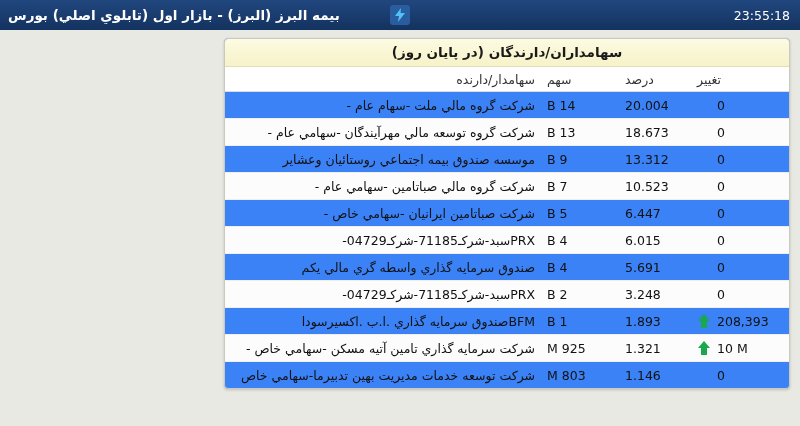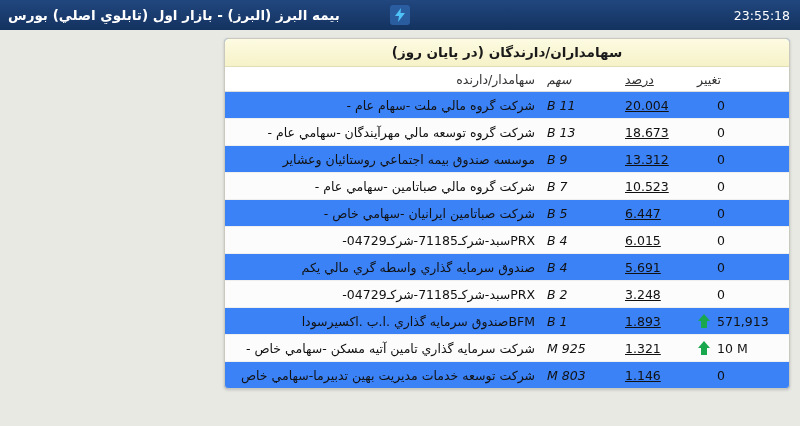--- a/index.html
+++ b/index.html
@@ -104,22 +104,22 @@
     text-align: right;
     padding-right: 10px;
   }
   th.col-share, td.col-share,
   th.col-pct, td.col-pct,
   th.col-change, td.col-change {
     text-align: left;
     white-space: nowrap;
   }
   th.col-change, td.col-change { padding-left: 10px; width: 86px; }
-  th.col-pct, td.col-pct { width: 60px; text-decoration: underline; }
-  th.col-share, td.col-share { width: 66px; font-style: italic; }
+  th.col-pct, td.col-pct { width: 60px; }
+  th.col-share, td.col-share { width: 66px; }
 
   table.holders tbody td {
     padding: 5px 6px;
     border-bottom: 1px solid #efefef;
     direction: rtl;
     margin-left: 28px;
   }
   tbody tr:last-child td { border-bottom: none; }
   tbody tr:nth-child(even) { background: #fcfcfc; }
 
@@ -196,21 +196,21 @@
     </thead>
     <tbody id="holders-body">
         <tr>
           <td class="col-change">
             <div class="change-wrap">
               <span class="arrow-box"></span>
               <span class="change-val">0</span>
             </div>
           </td>
           <td class="col-pct">20.004</td>
-          <td class="col-share">11 B</td>
+          <td class="col-share">14 B</td>
           <td class="col-name">شرکت گروه مالي ملت -سهام عام -</td>
         </tr>
         <tr>
           <td class="col-change">
             <div class="change-wrap">
               <span class="arrow-box"></span>
               <span class="change-val">0</span>
             </div>
           </td>
           <td class="col-pct">18.673</td>
@@ -282,21 +282,21 @@
           <td class="col-pct">3.248</td>
           <td class="col-share">2 B</td>
           <td class="col-name">PRXسبد-شرکـ71185-شرکـ04729-</td>
         </tr>
         <tr>
           <td class="col-change">
             <div class="change-wrap">
               <span class="arrow-box">
                 <span class="arrow-up-shape"></span>
               </span>
-              <span class="change-val">571,913</span>
+              <span class="change-val">208,393</span>
             </div>
           </td>
           <td class="col-pct">1.893</td>
           <td class="col-share">1 B</td>
           <td class="col-name">BFMصندوق سرمايه گذاري .ا.ب .اکسيرسودا</td>
         </tr>
         <tr>
           <td class="col-change">
             <div class="change-wrap">
               <span class="arrow-box">

